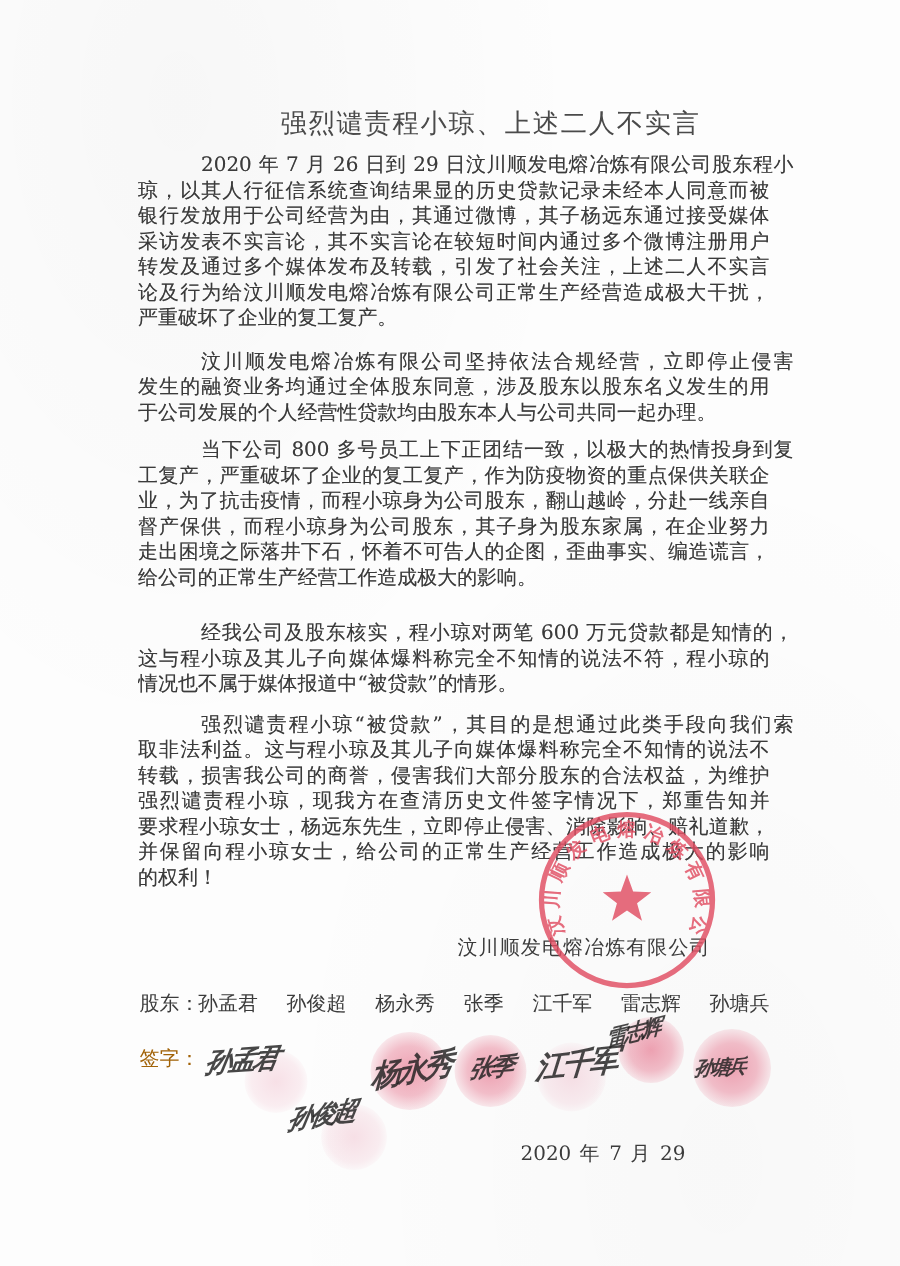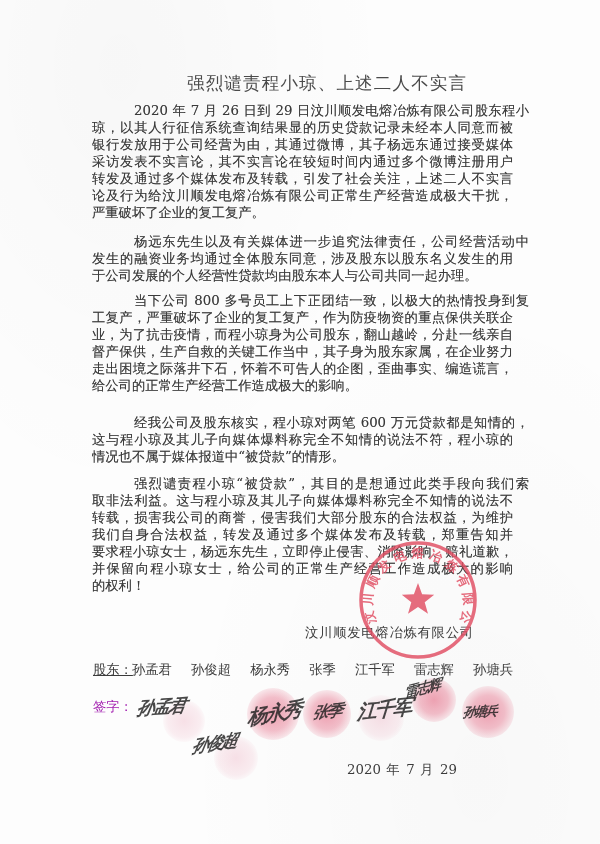--- a/index.html
+++ b/index.html
@@ -30,30 +30,30 @@
     .line.indent { left: 118px; width: 395px; margin-left: 16px; }
     .line.last { text-align-last: left; }
 
     .company {
       position: absolute; left: 305px; top: 624px; width: 168px; height: 18px;
       font-size: 13.3px; line-height: 18px;
       text-align: justify; text-align-last: justify; overflow: hidden;
     }
     .sh-label {
       position: absolute; left: 93px; top: 661px; height: 18px;
-      font-size: 13.3px; line-height: 18px; white-space: nowrap; text-decoration: underline;
+      font-size: 13.3px; line-height: 18px; white-space: nowrap;
     }
     .sh-names {
       position: absolute; left: 132px; top: 661px; width: 381px; height: 18px;
       display: flex; justify-content: space-between;
       font-size: 13.3px; line-height: 18px; white-space: nowrap;
     }
     .sig-label {
       position: absolute; left: 93px; top: 698px; height: 18px;
-      font-size: 13.3px; line-height: 18px; color: #a21caf; white-space: nowrap;
+      font-size: 13.3px; line-height: 18px; color: #a16207; white-space: nowrap;
     }
     .date {
       position: absolute; left: 347px; top: 761px; width: 110px; height: 18px;
       font-size: 13.3px; line-height: 18px;
       text-align: justify; text-align-last: justify; overflow: hidden;
     }
 
     .fp {
       position: absolute; border-radius: 50%;
       background: radial-gradient(circle, rgba(226,88,118,0.55) 0%, rgba(226,88,118,0.38) 45%, rgba(226,88,118,0.08) 75%, transparent 80%);
@@ -93,45 +93,45 @@
   <div class="line indent" style="top:102px">2020 年 7 月 26 日到 29 日汶川顺发电熔冶炼有限公司股东程小</div>
   <div class="line" style="top:119px">琼，以其人行征信系统查询结果显的历史贷款记录未经本人同意而被</div>
   <div class="line" style="top:136px">银行发放用于公司经营为由，其通过微博，其子杨远东通过接受媒体</div>
   <div class="line" style="top:153px">采访发表不实言论，其不实言论在较短时间内通过多个微博注册用户</div>
   <div class="line" style="top:170px">转发及通过多个媒体发布及转载，引发了社会关注，上述二人不实言</div>
   <div class="line" style="top:187px">论及行为给汶川顺发电熔冶炼有限公司正常生产经营造成极大干扰，</div>
   <div class="line last" style="top:204px">严重破坏了企业的复工复产。</div>
 </div>
 
 <div>
-  <div class="line indent" style="top:233px">杨远东先生以及有关媒体进一步追究法律责任，公司经营活动中</div>
+  <div class="line indent" style="top:233px">汶川顺发电熔冶炼有限公司坚持依法合规经营，立即停止侵害</div>
   <div class="line" style="top:250px">发生的融资业务均通过全体股东同意，涉及股东以股东名义发生的用</div>
   <div class="line last" style="top:267px">于公司发展的个人经营性贷款均由股东本人与公司共同一起办理。</div>
 </div>
 
 <div>
   <div class="line indent" style="top:292px">当下公司 800 多号员工上下正团结一致，以极大的热情投身到复</div>
   <div class="line" style="top:309px">工复产，严重破坏了企业的复工复产，作为防疫物资的重点保供关联企</div>
   <div class="line" style="top:326px">业，为了抗击疫情，而程小琼身为公司股东，翻山越岭，分赴一线亲自</div>
-  <div class="line" style="top:343px">督产保供，生产自救的关键工作当中，其子身为股东家属，在企业努力</div>
+  <div class="line" style="top:343px">督产保供，而程小琼身为公司股东，其子身为股东家属，在企业努力</div>
   <div class="line" style="top:360px">走出困境之际落井下石，怀着不可告人的企图，歪曲事实、编造谎言，</div>
   <div class="line last" style="top:377px">给公司的正常生产经营工作造成极大的影响。</div>
 </div>
 
 <div>
   <div class="line indent" style="top:414px">经我公司及股东核实，程小琼对两笔 600 万元贷款都是知情的，</div>
   <div class="line" style="top:431px">这与程小琼及其儿子向媒体爆料称完全不知情的说法不符，程小琼的</div>
   <div class="line last" style="top:448px">情况也不属于媒体报道中“被贷款”的情形。</div>
 </div>
 
 <div>
   <div class="line indent" style="top:475px">强烈谴责程小琼“被贷款”，其目的是想通过此类手段向我们索</div>
   <div class="line" style="top:492px">取非法利益。这与程小琼及其儿子向媒体爆料称完全不知情的说法不符、</div>
   <div class="line" style="top:509px">转载，损害我公司的商誉，侵害我们大部分股东的合法权益，为维护</div>
-  <div class="line" style="top:526px">我们自身合法权益，转发及通过多个媒体发布及转载，郑重告知并</div>
+  <div class="line" style="top:526px">强烈谴责程小琼，现我方在查清历史文件签字情况下，郑重告知并</div>
   <div class="line" style="top:543px">要求程小琼女士，杨远东先生，立即停止侵害、消除影响、赔礼道歉，</div>
   <div class="line" style="top:560px">并保留向程小琼女士，给公司的正常生产经营工作造成极大的影响</div>
   <div class="line last" style="top:577px">的权利！</div>
 </div>
 
 <div class="company">汶川顺发电熔冶炼有限公司</div>
 
 <div class="sh-label">股东：</div>
 <div class="sh-names">
   <span>孙孟君</span>

